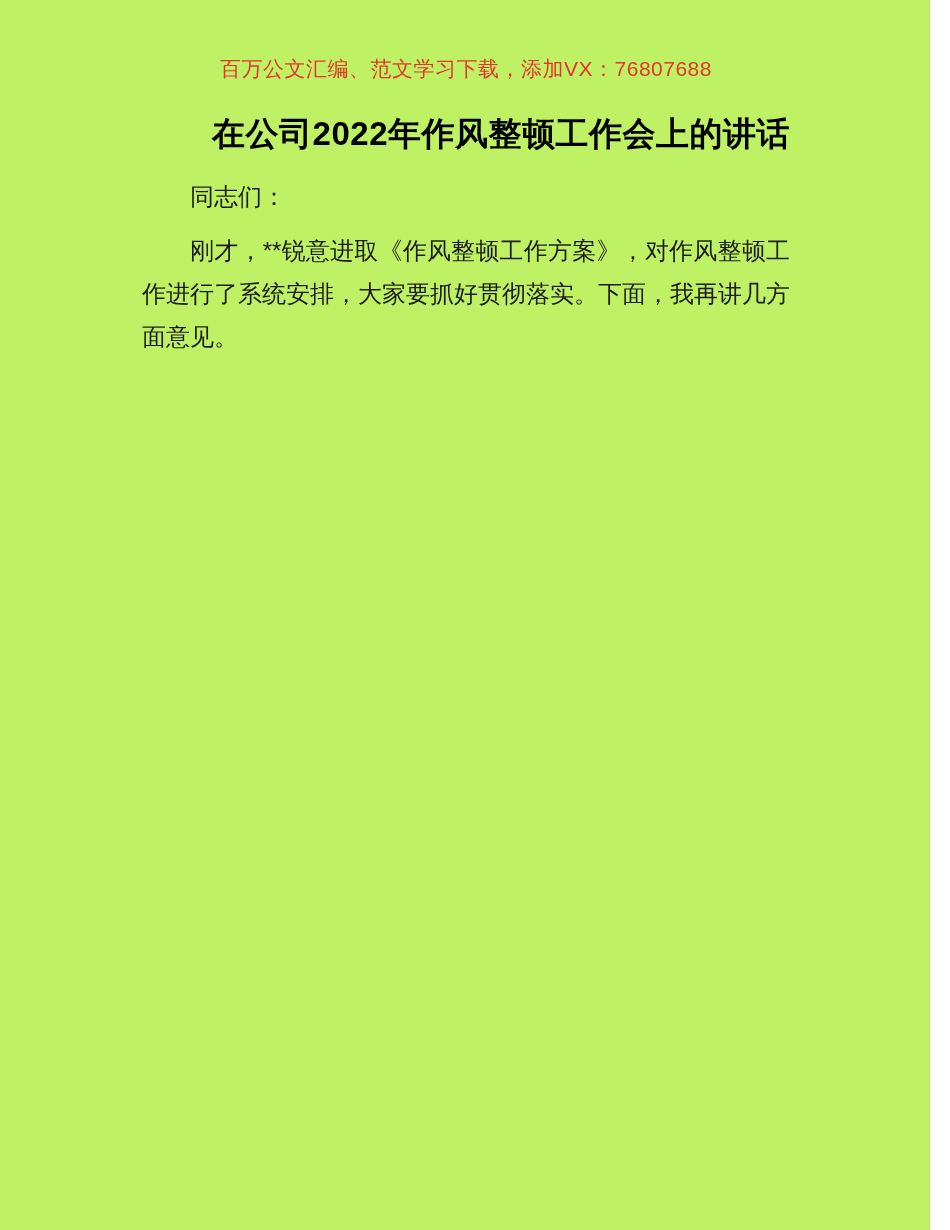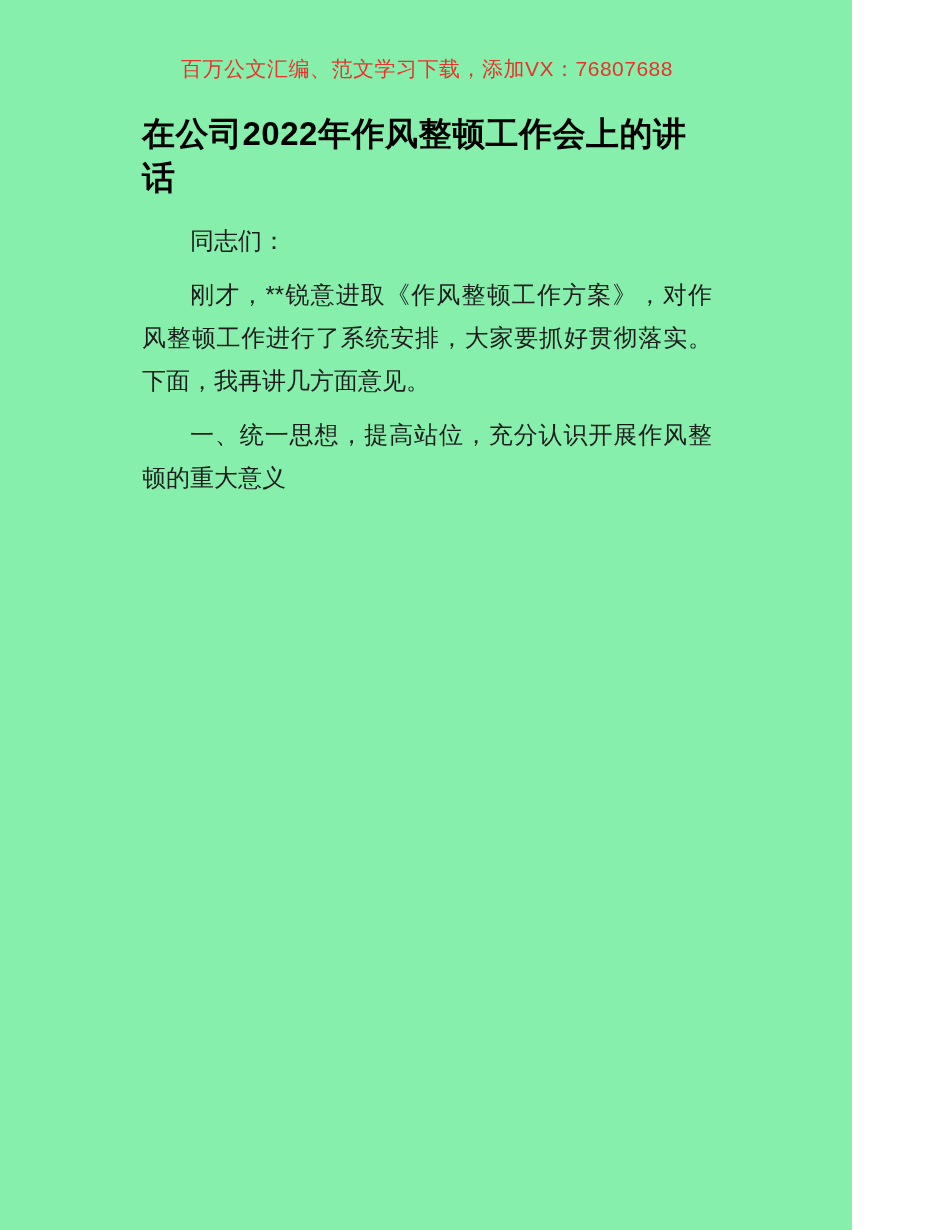--- a/index.html
+++ b/index.html
@@ -7,39 +7,39 @@
     padding: 0;
     background: #ffffff;
   }
   body {
     width: 950px;
     height: 1230px;
     font-family: "Liberation Sans", "DejaVu Sans", sans-serif;
   }
   .page {
     box-sizing: border-box;
-    width: 852px;
+    width: 930px;
     height: 1230px;
-    background: #86efac;
+    background: #bef264;
     overflow: hidden;
     padding: 56px 140px 0 142px;
   }
   .notice {
     font-size: 21px;
     line-height: 26px;
     text-align: center;
     white-space: nowrap;
     letter-spacing: 0.5px;
   }
   .doc-title {
     margin: 30px 0 0 0;
     font-size: 33px;
     line-height: 44px;
     font-weight: 700;
-    text-align: left;
+    text-align: right;
     color: #000000;
     letter-spacing: 0.5px;
   }
   .doc-body {
     margin-top: 19px;
     font-size: 24px;
     line-height: 43px;
     color: #1c1c1c;
   }
   .para {
@@ -51,15 +51,14 @@
 </style>
 </head>
 <body>
 
 <div class="page">
   <div class="notice" style="color: rgb(230, 52, 44);">百万公文汇编、范文学习下载，添加VX：76807688</div>
   <h1 class="doc-title">在公司2022年作风整顿工作会上的讲话</h1>
   <div class="doc-body">
       <p class="para">同志们：</p>
       <p class="para">刚才，**锐意进取《作风整顿工作方案》，对作风整顿工作进行了系统安排，大家要抓好贯彻落实。下面，我再讲几方面意见。</p>
-      <p class="para">一、统一思想，提高站位，充分认识开展作风整顿的重大意义</p>
     </div>
 </div>
 
 </body></html>

